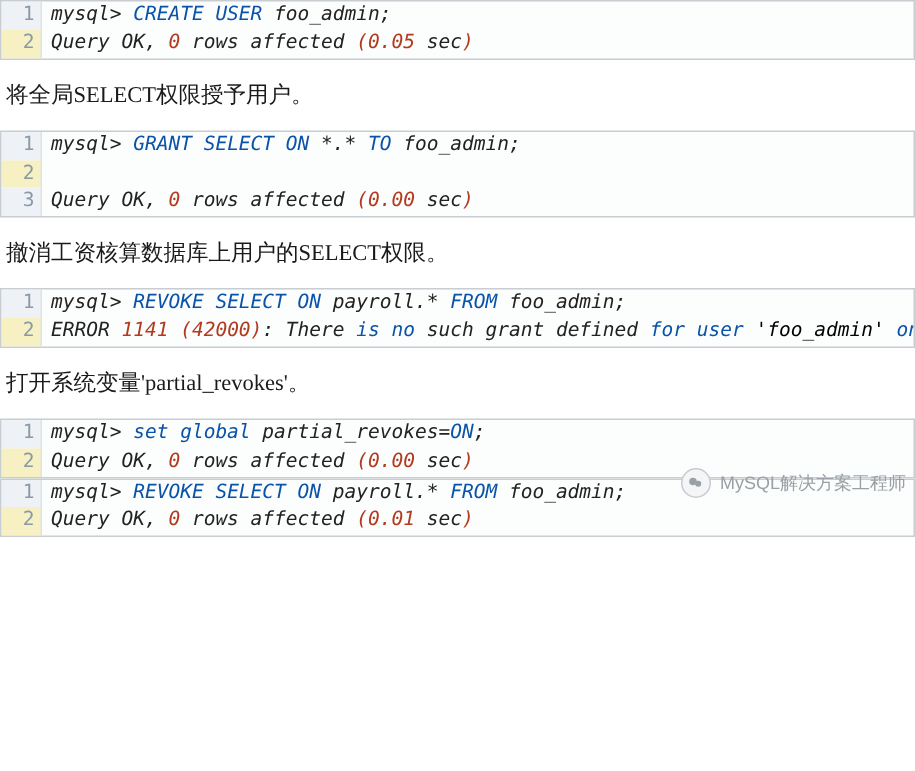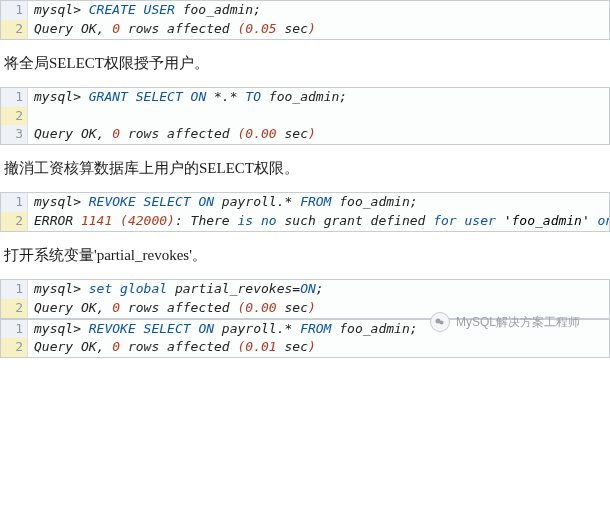--- a/index.html
+++ b/index.html
@@ -47,21 +47,21 @@
     font-size: 15px;
     color: #1a1a1a;
     font-family: Liberation Serif, serif;
   }
   .c-kw  { color: #0a53a8; }  
   .c-num { color: #b23a1f; }  
   .c-par { color: #b23a1f; }
   .c-str { color: #000000; }
   .watermark {
     position: absolute;
-    right: 30px;
+    right: 6px;
     bottom: 26px;
     display: flex;
     align-items: center;
     gap: 6px;
     color: #9aa0a6;
     font-size: 12px;
     pointer-events: none;
   }
   .watermark .wm-icon {
     width: 18px; height: 18px;

